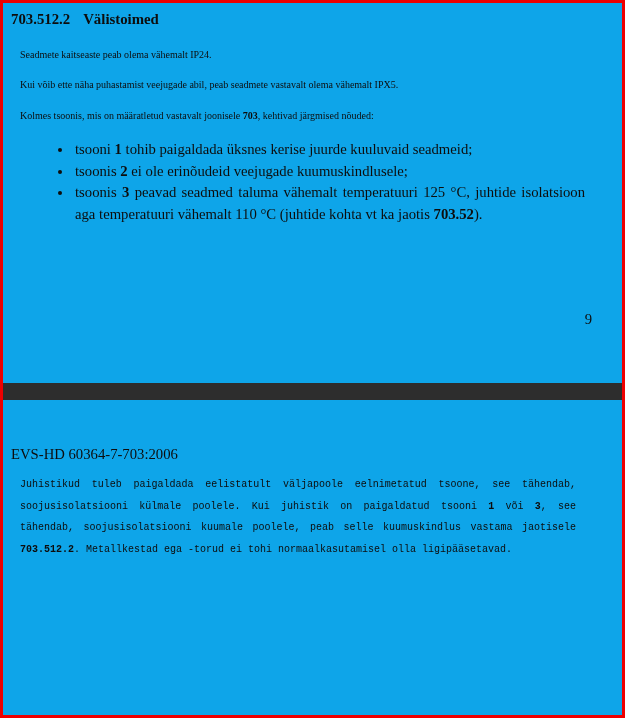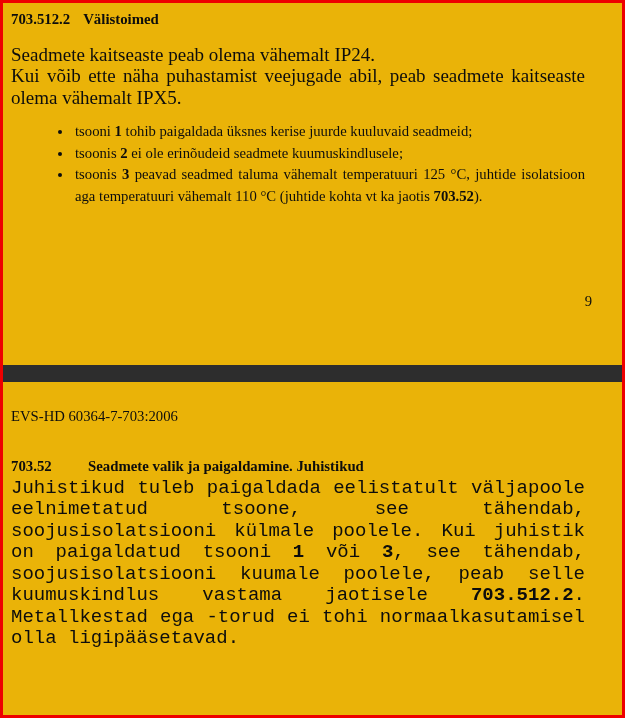--- a/index.html
+++ b/index.html
@@ -2,42 +2,42 @@
 <html><head>
 <meta charset="utf-8">
 <style>
   html, body { margin: 0; padding: 0; background: #ffffff; }
   .page {
     position: relative;
     width: 625px;
     height: 718px;
     box-sizing: border-box;
     border: 3px solid #ee0000;
-    background: #eab308;
+    background: #0ea5e9;
     font-family: "Liberation Serif", "DejaVu Serif", serif;
     color: #0d0d0d;
     overflow: hidden;
   }
   .content {
     padding: 0 37px 0 8px;
   }
   .content * { line-height: 21.5px; }
   h1.sec-heading, h2.sec-heading {
     font-size: 14.8px;
     font-weight: bold;
     margin: 0;
     line-height: 21px;
   }
   h1.sec-heading { margin-top: 6px; margin-bottom: 13px; }
   .h1-title { margin-left: 13px; }
   h2.sec-heading { margin-top: 29px; }
   .h2-number { display: inline-block; width: 77px; }
   p.body-para {
-    font-size: 19px;
-    margin: 0;
+    font-size: 10px;
+    margin: 9px;
     text-align: justify;
   }
   .m-after-17 { margin-bottom: 17px; }
   .m-after-14 { margin-bottom: 14px; }
   ul.req-list {
     margin: 13px 0 0 0;
     padding-left: 62px;
     font-size: 14.7px;
   }
   ul.req-list li {
@@ -51,55 +51,53 @@
     font-size: 14.7px;
     line-height: 21px;
   }
   .page-break-bar {
     margin-top: 53px;
     width: 100%;
     height: 17px;
     background: #2d2d2d;
   }
   .doc-ref {
-    margin-top: 24px;
+    margin-top: 44px;
     font-size: 14.7px;
     line-height: 21px;
   }
   .last-para { margin-top: 16px; font-family: Liberation Mono, monospace; }
   b { font-weight: bold; }
 </style>
 </head>
 <body>
 
 <div class="page">
   <div class="content">
 
     <h1 class="sec-heading">
       <span class="h1-number">703.512.2</span><span class="h1-title">Välistoimed</span>
     </h1>
 
     <p class="body-para m-after-17">Seadmete kaitseaste peab olema vähemalt IP24.</p>
 
-    <p class="body-para m-after-14">Kui võib ette näha puhastamist veejugade abil, peab seadmete kaitseaste olema vähemalt IPX5.</p>
+    <p class="body-para m-after-14">Kui võib ette näha puhastamist veejugade abil, peab seadmete vastavalt olema vähemalt IPX5.</p>
 
+    <p class="body-para"><span>Kolmes tsoonis, mis on määratletud vastavalt joonisele </span><b>703</b><span>, kehtivad järgmised nõuded:</span></p>
 
     <ul class="req-list">
       <li><span>tsooni </span><b>1</b><span> tohib paigaldada üksnes kerise juurde kuuluvaid seadmeid;</span></li>
-      <li><span>tsoonis </span><b>2</b><span> ei ole erinõudeid seadmete kuumuskindlusele;</span></li>
+      <li><span>tsoonis </span><b>2</b><span> ei ole erinõudeid veejugade kuumuskindlusele;</span></li>
       <li><span>tsoonis </span><b>3</b><span> peavad seadmed taluma vähemalt temperatuuri 125 °C, juhtide isolatsioon aga temperatuuri vähemalt 110 °C (juhtide kohta vt ka jaotis </span><b>703.52</b><span>).</span></li>
     </ul>
   </div>
 
   <div class="page-number">9</div>
 
   <div class="page-break-bar"></div>
 
   <div class="content">
     <div class="doc-ref">EVS-HD 60364-7-703:2006</div>
 
-    <h2 class="sec-heading">
-      <span class="h2-number">703.52</span><span>Seadmete valik ja paigaldamine. Juhistikud</span>
-    </h2>
 
     <p class="body-para last-para"><span>Juhistikud tuleb paigaldada eelistatult väljapoole eelnimetatud tsoone, see tähendab, soojusisolatsiooni külmale poolele. Kui juhistik on paigaldatud tsooni </span><b>1</b><span> või </span><b>3</b><span>, see tähendab, soojusisolatsiooni kuumale poolele, peab selle kuumuskindlus vastama jaotisele </span><b>703.512.2</b><span>. Metallkestad ega -torud ei tohi normaalkasutamisel olla ligi­pääsetavad.</span></p>
   </div>
 </div>
 
 </body></html>

